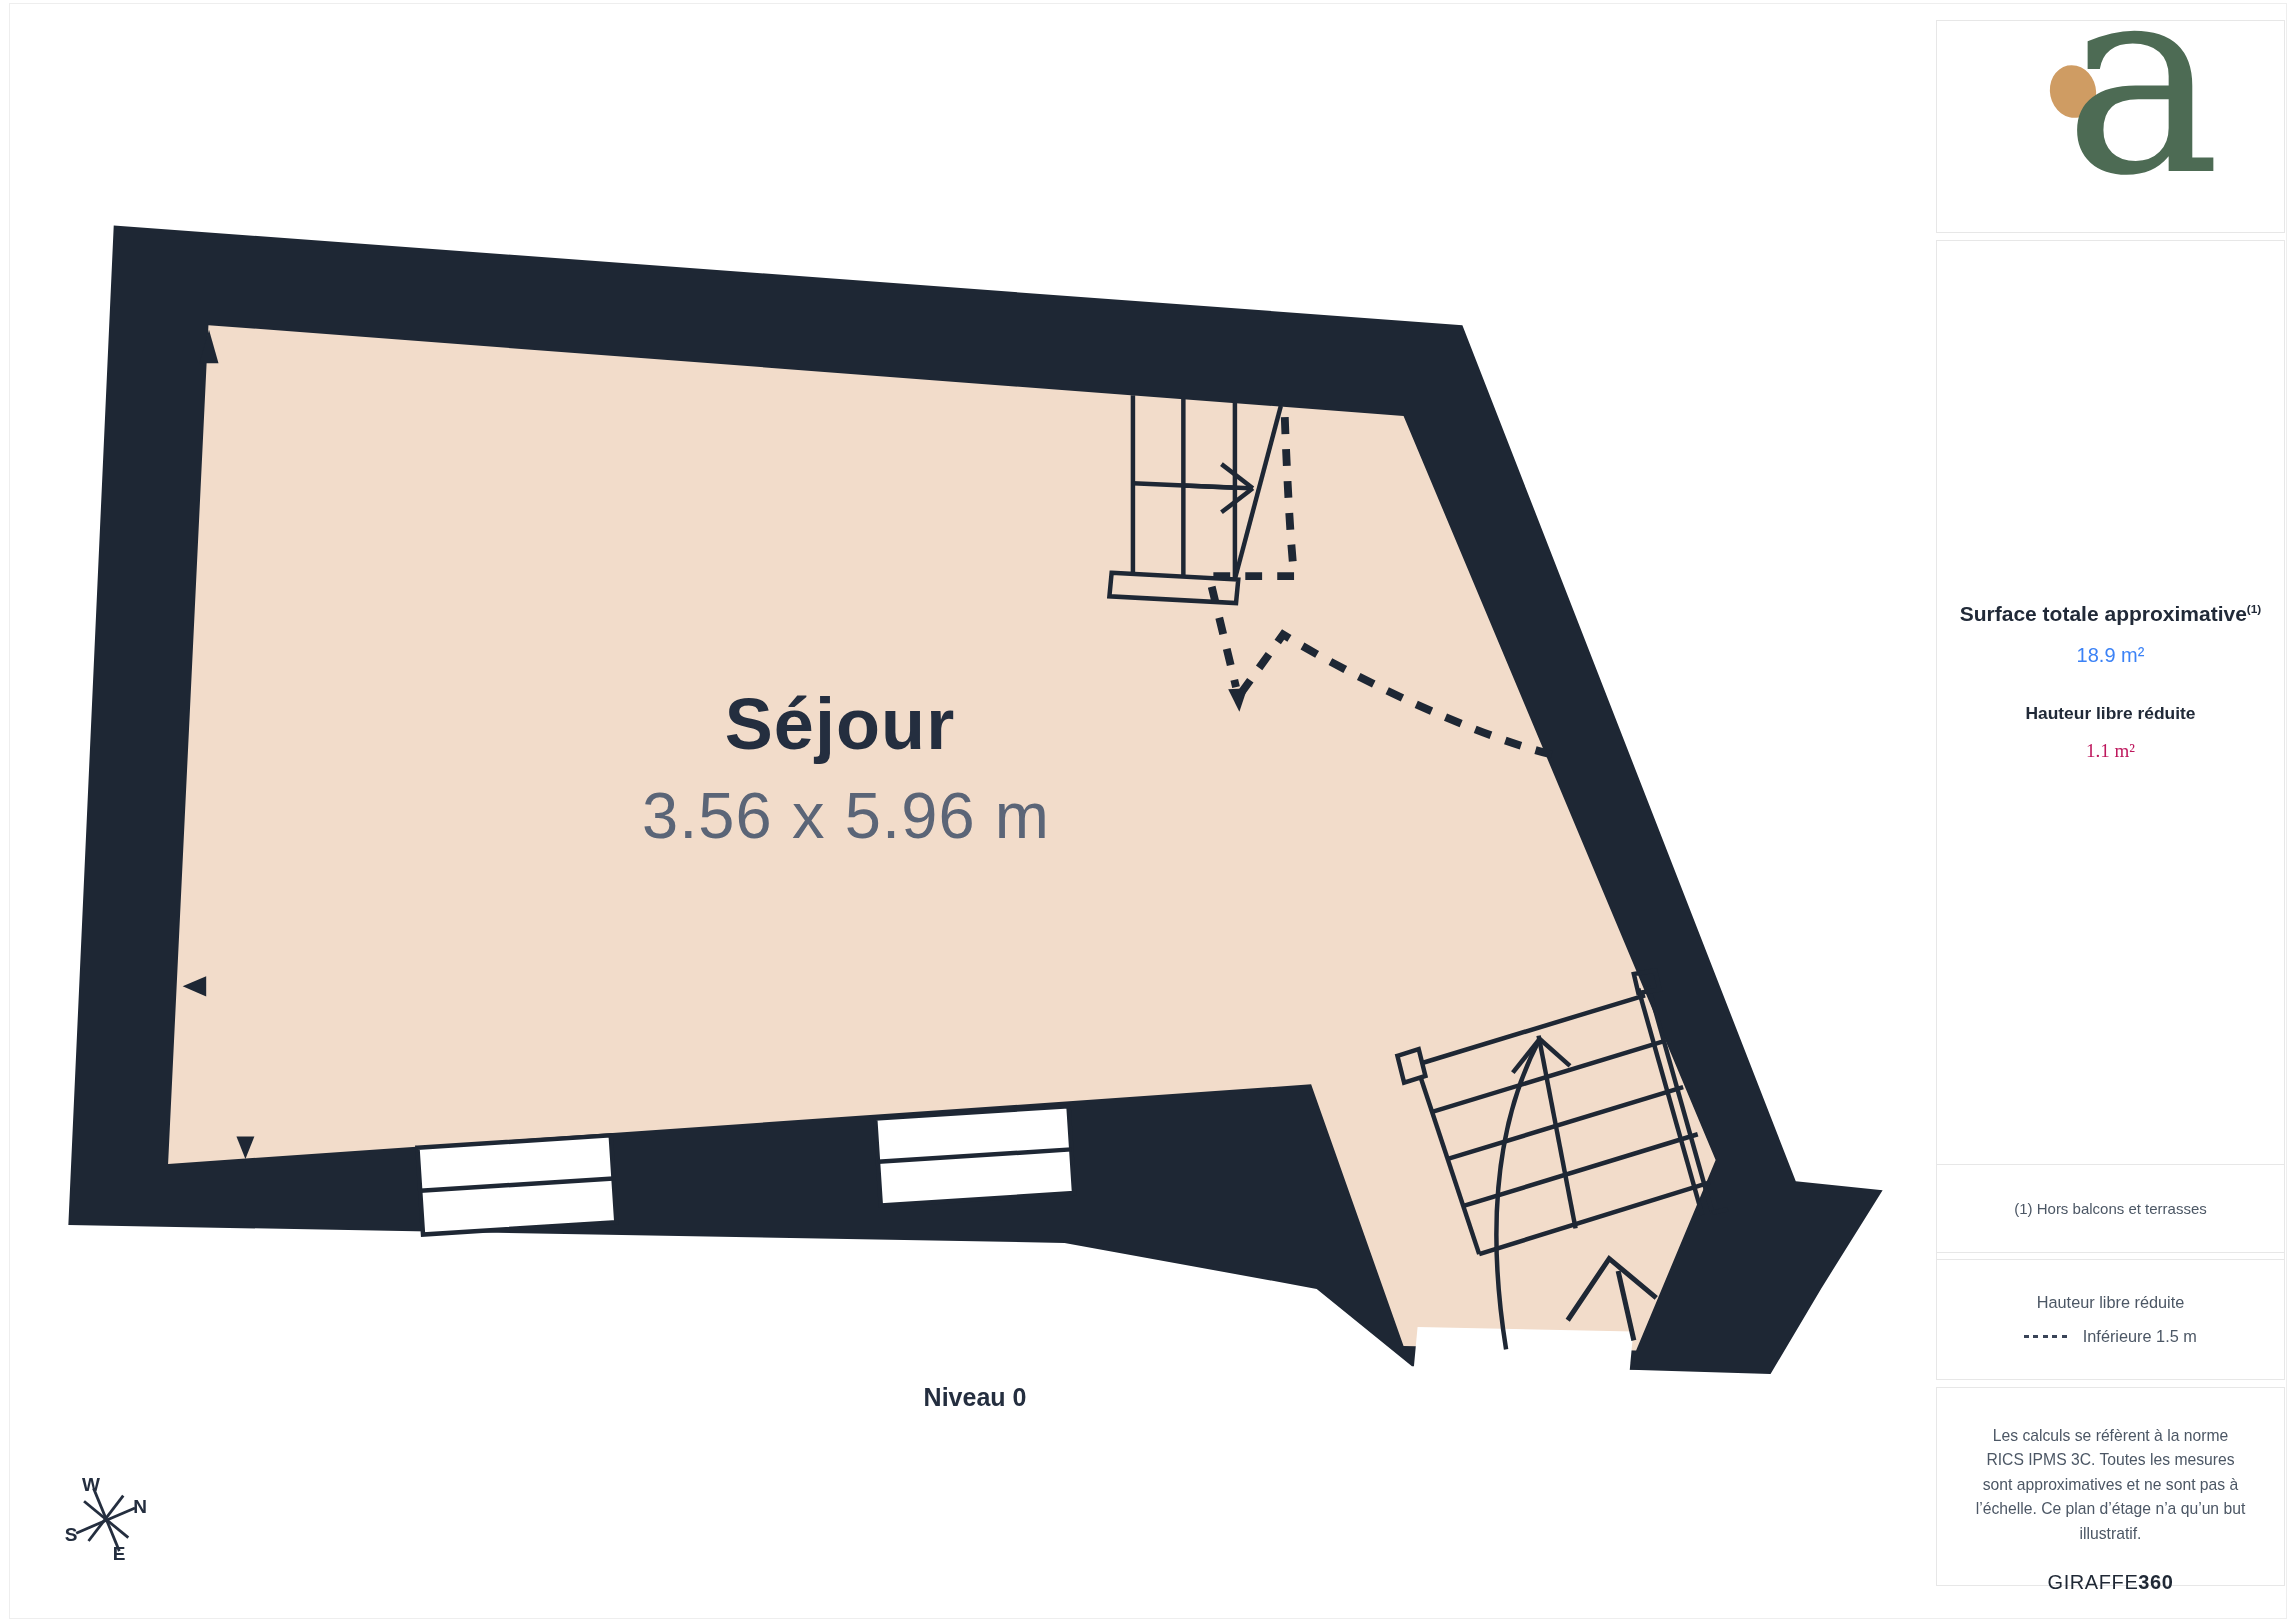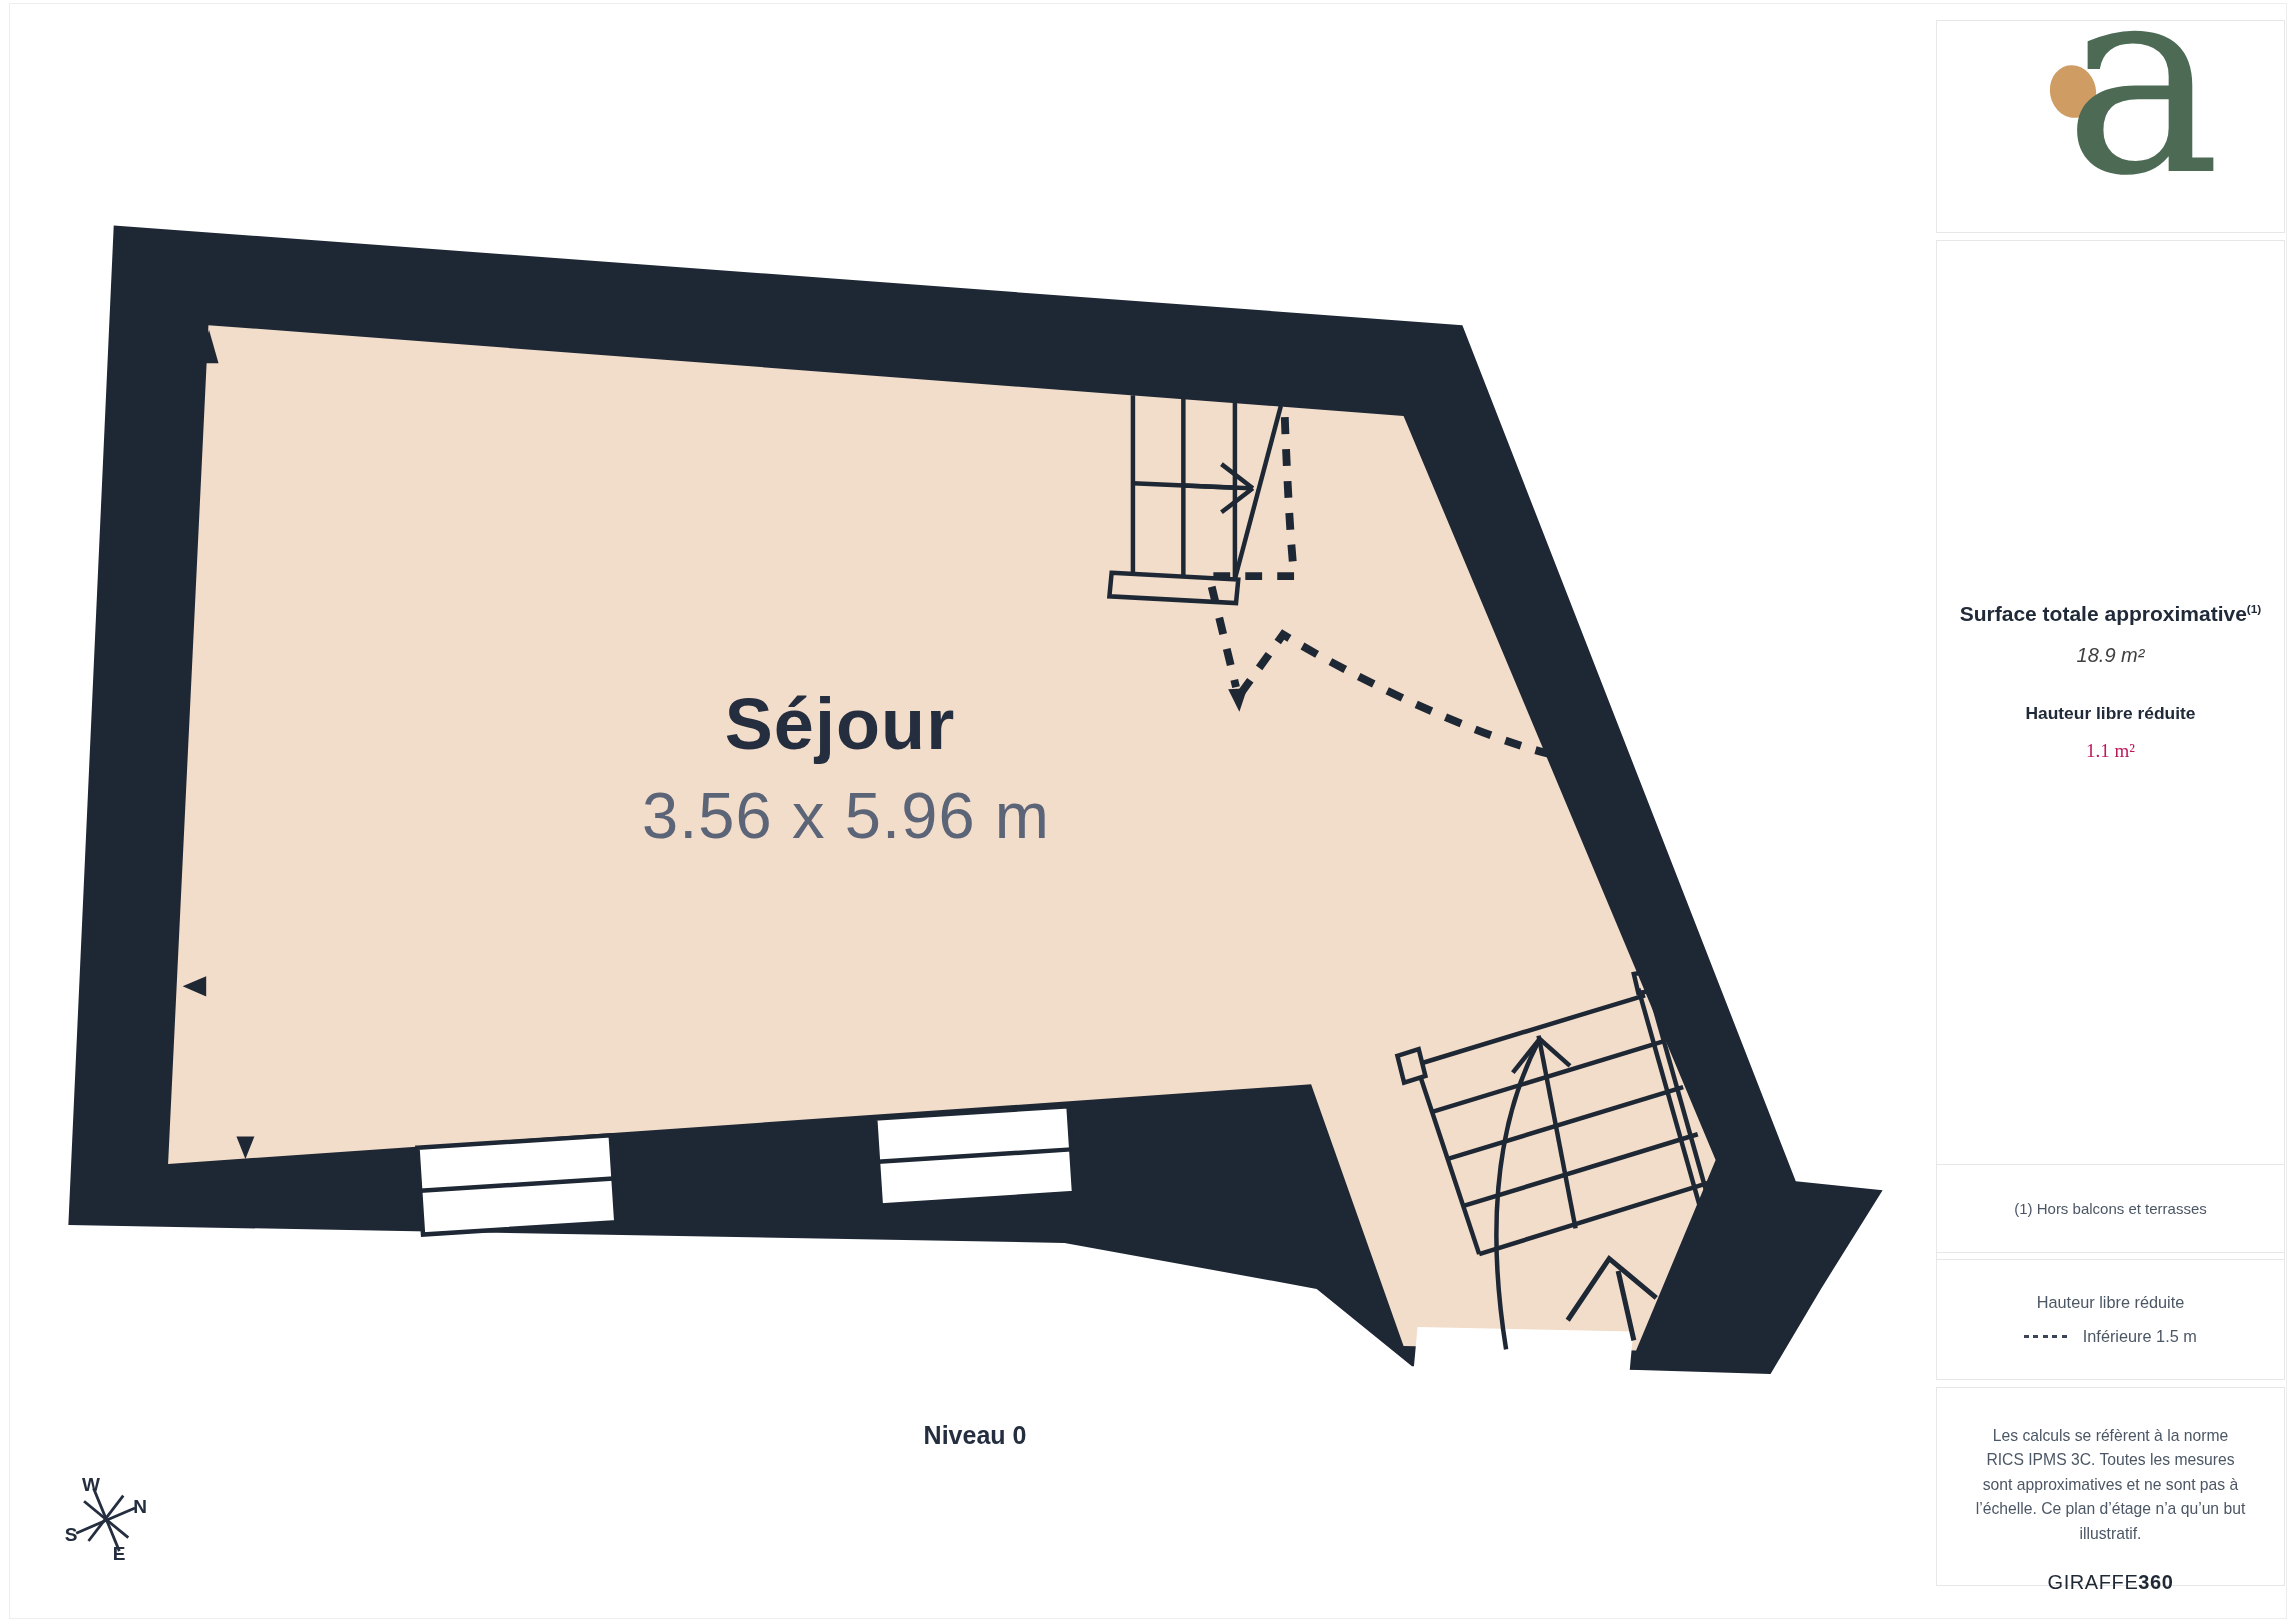--- a/index.html
+++ b/index.html
@@ -17,21 +17,21 @@
   .sbox{position:absolute;left:1936px;width:349px;background:#ffffff;
         border:1.1px solid #e7e7e7;box-sizing:border-box;}
   .logo-box{top:20px;height:213px;overflow:hidden;}
   .logo-a{position:absolute;left:127px;top:-72px;font-family:"DejaVu Serif",serif;
         font-size:263px;line-height:1;color:#4d6b54;}
   .logo-dot{position:absolute;left:113px;top:44px;width:46px;height:53px;
         border-radius:50%;background:#cf9c63;transform:rotate(-12deg);}
   .main-box{top:240px;height:1102px;text-align:center;padding-top:361px;}
   .stat-title{font-size:21px;font-weight:bold;color:#212a38;}
   .stat-title sup{font-size:11.8px;}
-  .stat-value{font-size:20px;color:#404040;margin-top:18px;font-style:italic;}
+  .stat-value{font-size:20px;color:#3b82f6;margin-top:18px;}
   .stat-subtitle{font-size:17.4px;font-weight:bold;color:#212a38;margin-top:36px;}
   .stat-value2{font-size:19px;color:#be185d;margin-top:15.7px;font-family:Liberation Serif, serif;}
   .foot-box{top:1164px;height:89px;display:flex;align-items:center;justify-content:center;
         font-size:15px;color:#4c5765;}
   .legend-box{top:1259px;height:121px;display:flex;flex-direction:column;
         align-items:center;justify-content:center;font-size:16.3px;color:#4c5765;}
   .legend-row{display:flex;align-items:center;margin-top:15.7px;}
   .dash-sample{width:44px;height:2.8px;margin-right:14.6px;
         background:repeating-linear-gradient(90deg,#3a4558 0 5px,transparent 5px 9.5px);}
   .disc-box{top:1387px;height:199px;text-align:center;padding-top:36px;}
@@ -115,21 +115,21 @@
   <g stroke="#242e3f" stroke-width="5">
     <line x1="167" y1="2656" x2="213" y2="2768"></line>
     <line x1="241" y1="2691" x2="136" y2="2736"></line>
     <line x1="150" y1="2679" x2="229" y2="2744"></line>
     <line x1="158" y1="2750" x2="220" y2="2669"></line>
   </g>
 </svg>
 
 <div class="overlay room-label" style="left:840px;top:724px;">Séjour</div>
 <div class="overlay room-dims" style="left:846px;top:815px;">3.56 x 5.96 m</div>
-<div class="overlay level-label" style="left:975px;top:1435px;">Niveau 0</div>
+<div class="overlay level-label" style="left:975px;top:1397px;">Niveau 0</div>
 
 <div class="overlay compass-letter" style="left:91px;top:1485px;">W</div>
 <div class="overlay compass-letter" style="left:140px;top:1507px;">N</div>
 <div class="overlay compass-letter" style="left:71px;top:1535px;">S</div>
 <div class="overlay compass-letter" style="left:119px;top:1554px;">E</div>
 
 <div class="sbox logo-box">
   <div class="logo-dot"></div>
   <div class="logo-a">a</div>
 </div>

